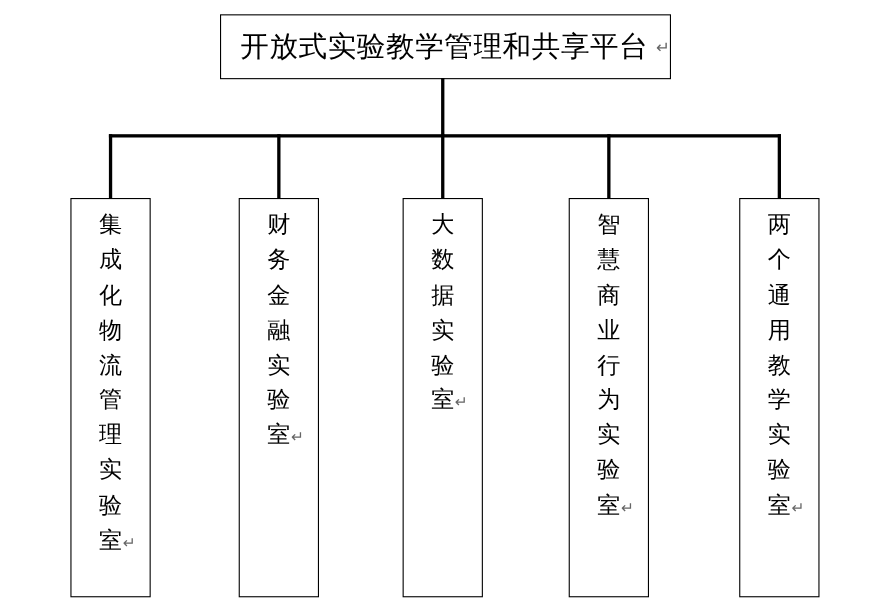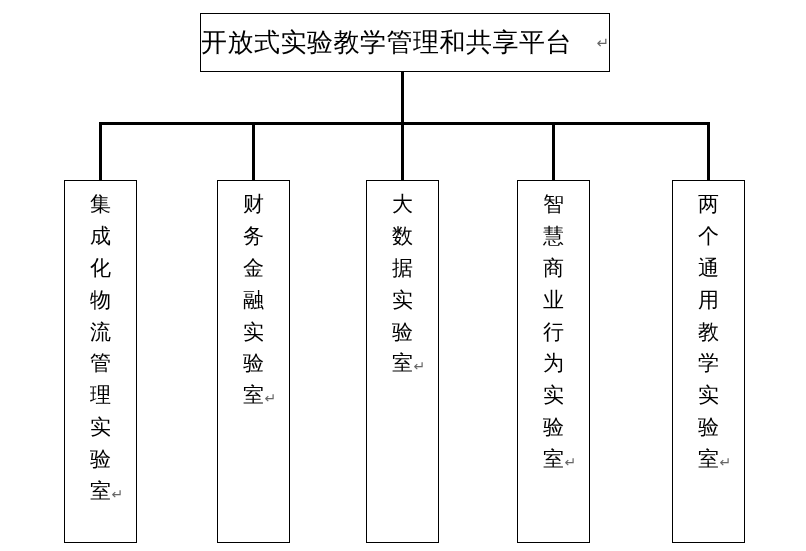--- a/index.html
+++ b/index.html
@@ -22,21 +22,21 @@
     position: absolute;
     left: 200px;
     top: 13px;
     width: 410px;
     height: 59px;
     box-sizing: border-box;
     border: 1.5px solid #000000;
     background: #ffffff;
     display: flex;
     align-items: center;
-    justify-content: space-between;
+    justify-content: flex-end;
     font-size: 26px;
     letter-spacing: 0.5px;
     white-space: nowrap;
   }
   .rmark {
     font-family: "DejaVu Sans", "Liberation Sans", sans-serif;
     color: #666666;
     font-size: 15px;
     margin-left: 7px;
     letter-spacing: 0;

